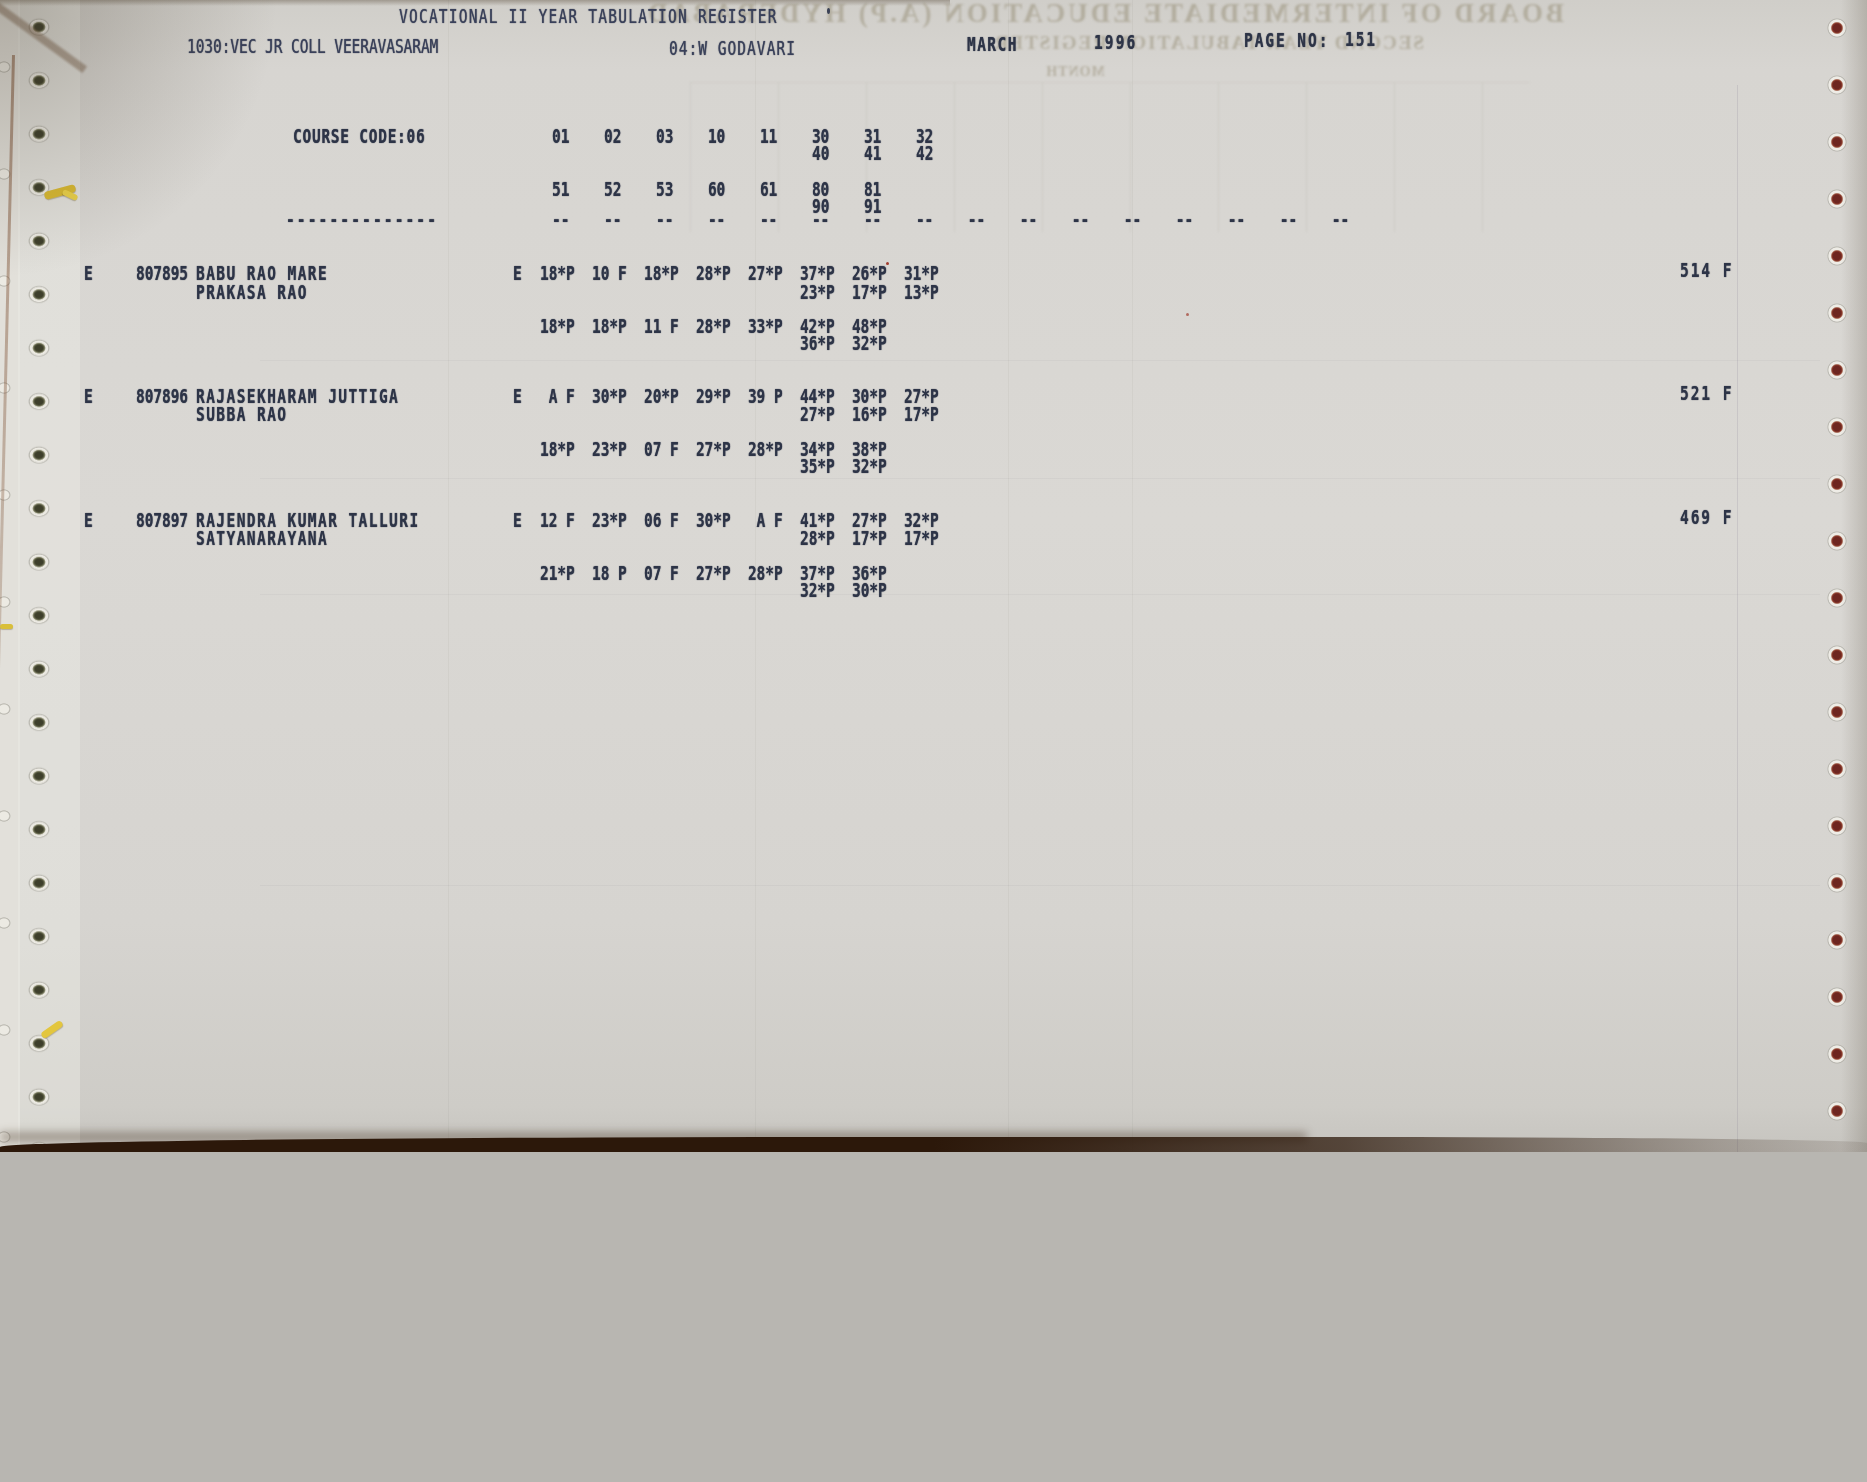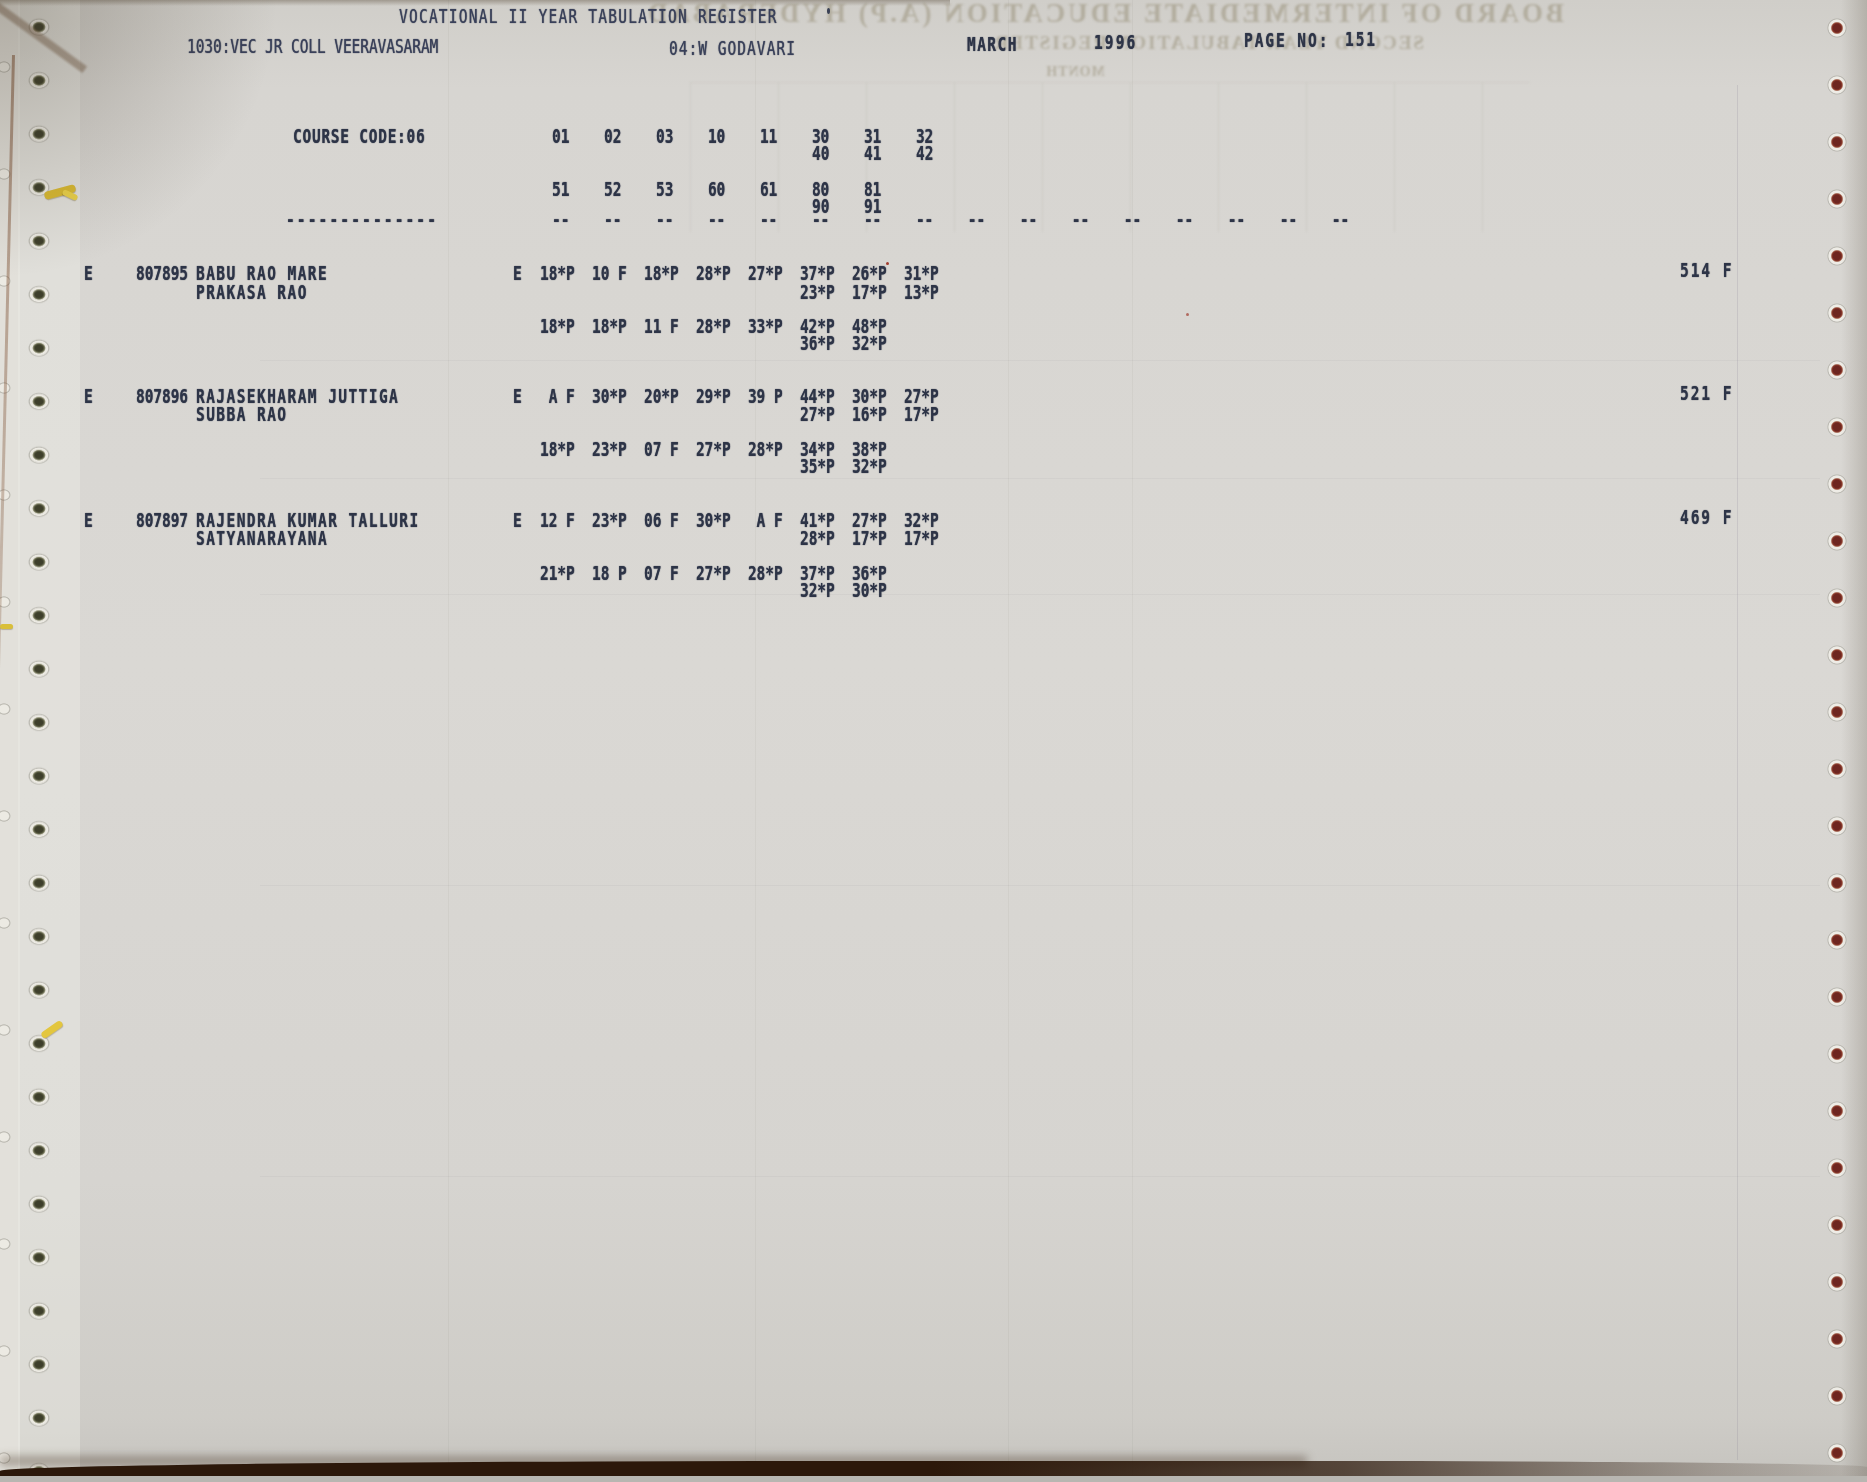--- a/index.html
+++ b/index.html
@@ -1,17 +1,17 @@
 <!DOCTYPE html>
 <html><head>
 <meta charset="utf-8">
 <style>
   html,body{margin:0;padding:0;background:#b8b6b1;}
   .scan{
-    position:relative;width:1867px;height:1476px;overflow:hidden;
+    position:relative;width:1867px;height:1152px;overflow:hidden;
     font-family:"DejaVu Sans Mono",monospace;
     background:
       linear-gradient(180deg,#d0cec9 0%,#d7d5d1 6%,#dad8d4 45%,#d6d4d0 80%,#ceccc7 96%,#c6c4bf 100%);
   }
   .layer{position:absolute;inset:0;pointer-events:none;}
   
   .txt{
     position:absolute;font-size:14.4px;line-height:14.4px;white-space:pre;
     color:#2d3447;font-weight:bold;letter-spacing:0;
     transform:scaleY(1.32);transform-origin:0 0;

